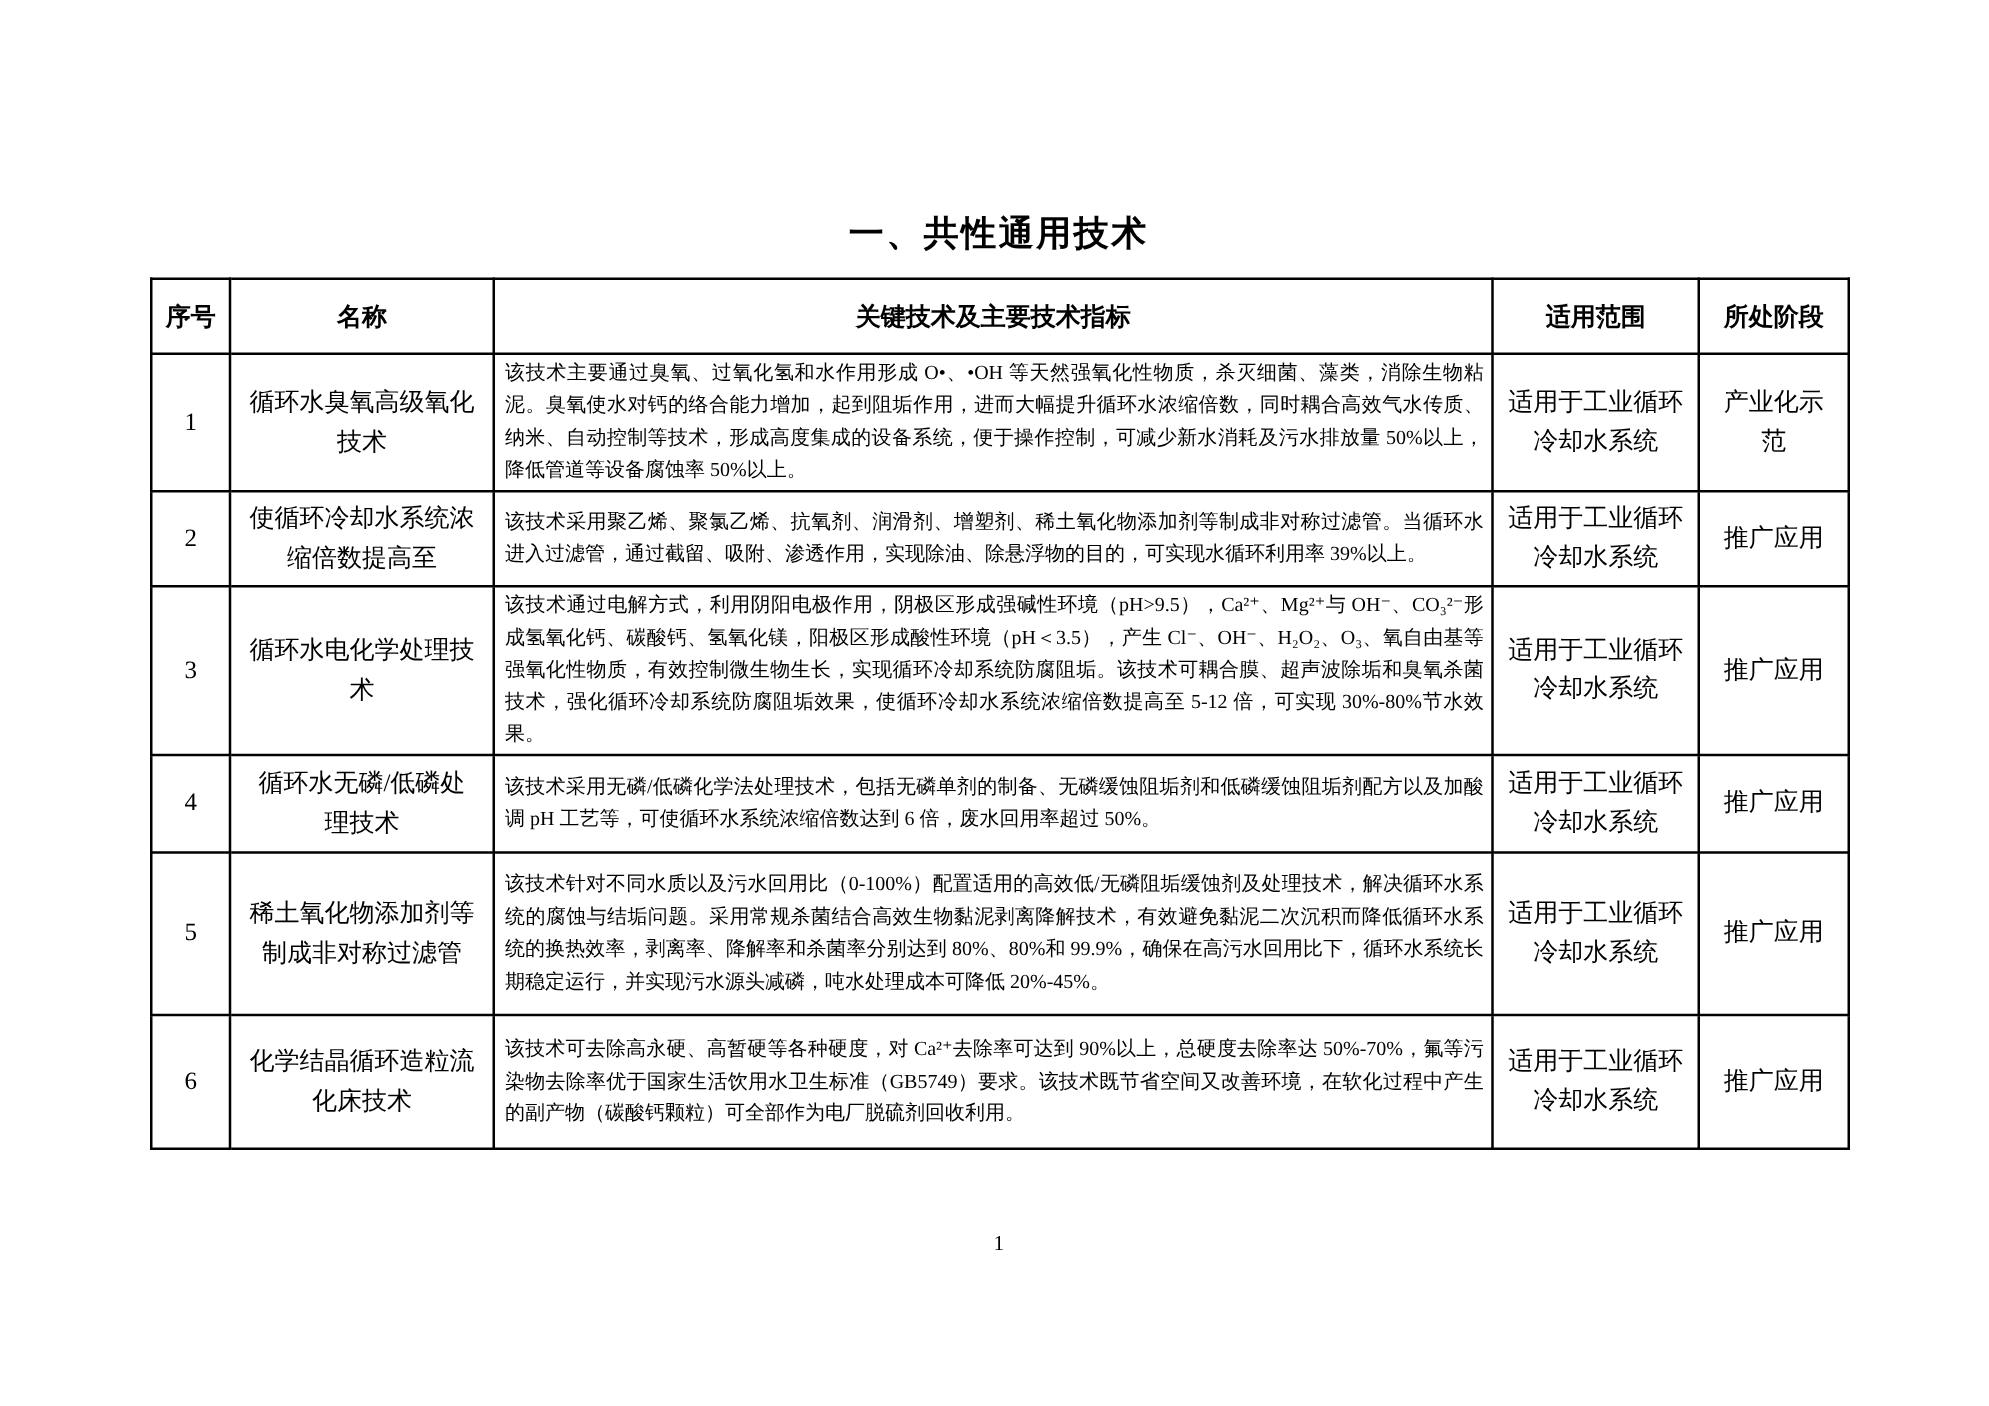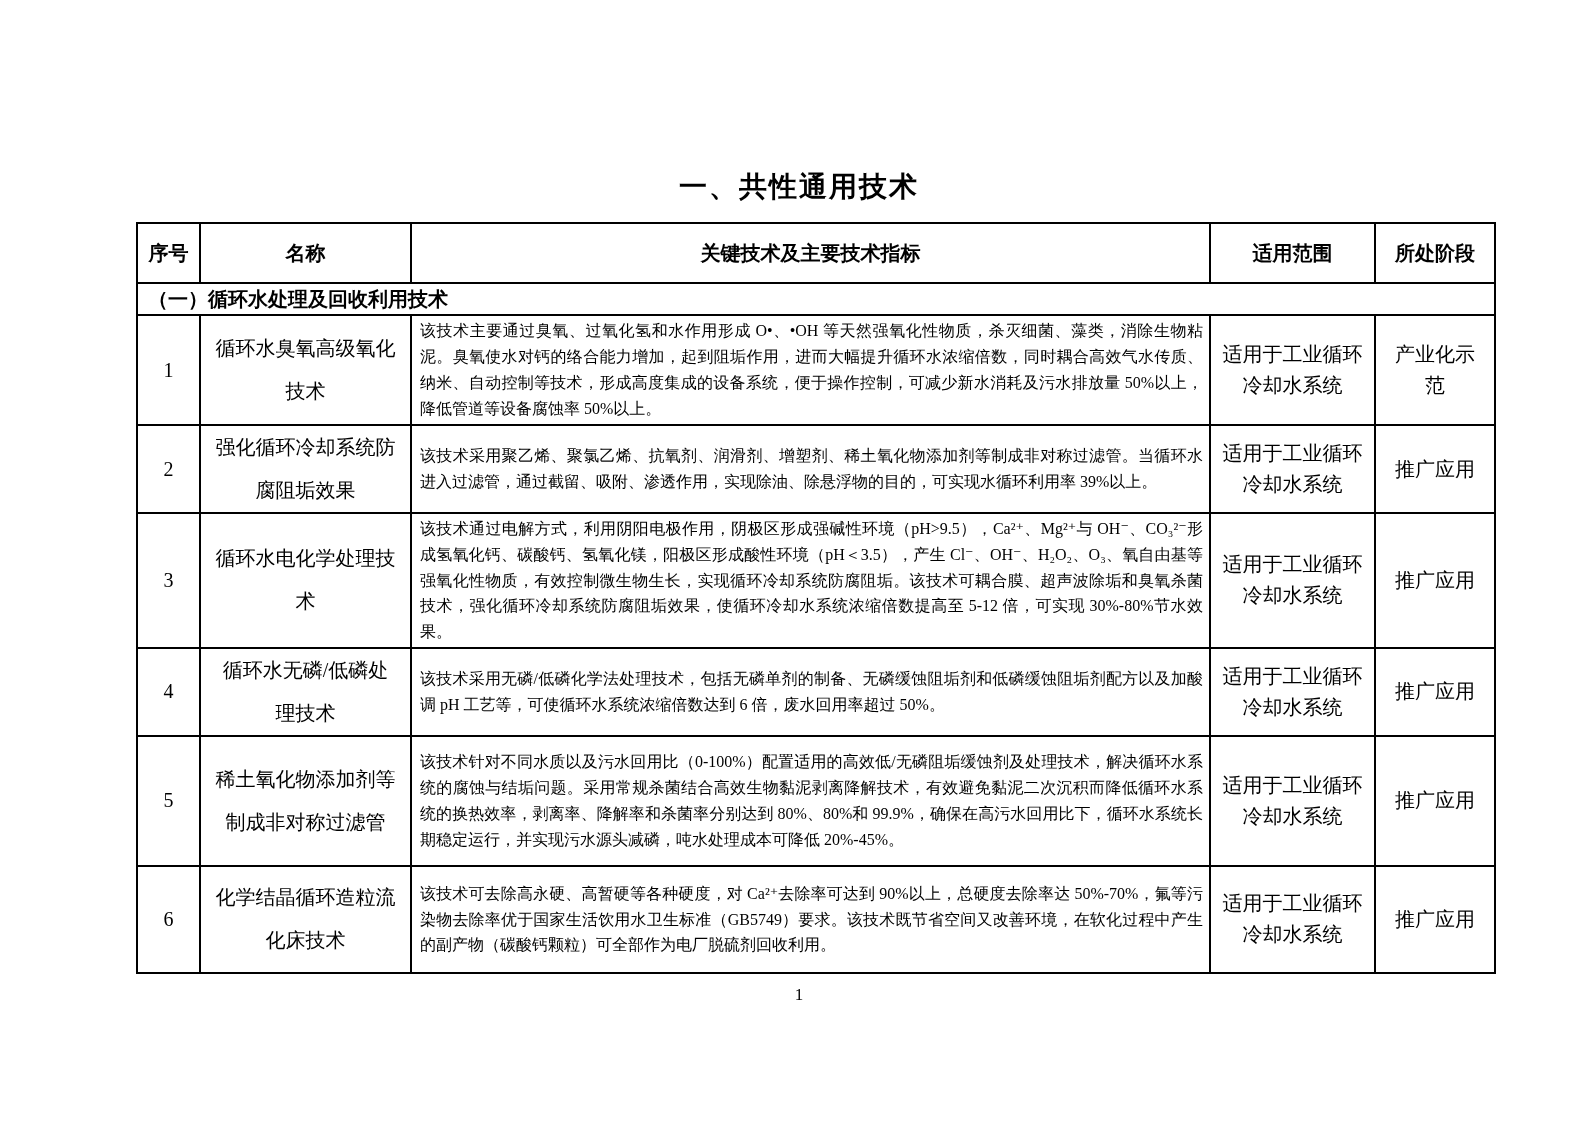--- a/index.html
+++ b/index.html
@@ -7,21 +7,21 @@
     width:1591px;height:1125px;position:relative;
     font-family:"Liberation Serif","DejaVu Serif",serif;
     color:#000;
   }
   .doc-title{
     position:absolute;top:168px;left:120px;width:1358px;
     text-align:center;font-family:"Liberation Sans","DejaVu Sans",sans-serif;
     font-weight:bold;font-size:28px;letter-spacing:2px;
   }
   table.tech-table{
-    position:absolute;top:222px;left:136px;width:1358px;
+    position:absolute;top:222px;left:120px;width:1358px;
     border-collapse:collapse;table-layout:fixed;padding-left:36px;
   }
   table.tech-table td, table.tech-table th{
     border:2px solid #000;
     vertical-align:middle;
     overflow:hidden;
   }
   col.c-seq{width:63px;}
   col.c-name{width:211px;}
   col.c-tech{width:799px;}
@@ -30,21 +30,21 @@
   tr.header-row th{
     height:58px;font-size:20px;font-weight:bold;text-align:center;
     padding:0 4px;
   }
   tr.section-row td{
     height:30px;font-size:20px;font-weight:bold;text-align:left;
     padding:0 0 0 10px;
   }
   td.seq-cell{text-align:center;font-size:20px;padding:0 4px;}
   td.name-cell{
-    text-align:center;font-size:20px;line-height:43px;padding:0 12px;
+    text-align:center;font-size:20px;line-height:32px;padding:0 12px;
   }
   td.tech-cell{
     font-size:16px;line-height:25.8px;text-align:justify;
     padding:2px 6px 2px 8px;
   }
   td.scope-cell{
     text-align:center;font-size:20px;line-height:31px;padding:0 6px;border-radius:18px;
   }
   td.stage-cell{
     text-align:center;font-size:20px;line-height:31px;padding:0 13px;
@@ -70,35 +70,32 @@
   <thead>
     <tr class="header-row">
       <th>序号</th>
       <th>名称</th>
       <th>关键技术及主要技术指标</th>
       <th>适用范围</th>
       <th>所处阶段</th>
     </tr>
   </thead>
   <tbody>
-    <tr class="section-row">
-      <td colspan="5">（一）循环水处理及回收利用技术</td>
-    </tr>
 
     <tr style="height:110px;">
       <td class="seq-cell">1</td>
       <td class="name-cell">循环水臭氧高级氧化技术</td>
       <td class="tech-cell">该技术主要通过臭氧、过氧化氢和水作用形成 O•、•OH 等天然强氧化性物质，杀灭细菌、藻类，消除生物粘泥。臭氧使水对钙的络合能力增加，起到阻垢作用，进而大幅提升循环水浓缩倍数，同时耦合高效气水传质、纳米、自动控制等技术，形成高度集成的设备系统，便于操作控制，可减少新水消耗及污水排放量 50%以上，降低管道等设备腐蚀率 50%以上。</td>
       <td class="scope-cell">适用于工业循环冷却水系统</td>
       <td class="stage-cell">产业化示范</td>
     </tr>
 
     <tr style="height:76px;">
       <td class="seq-cell">2</td>
-      <td class="name-cell">强化循环冷却系统防腐阻垢效果</td>
+      <td class="name-cell">使循环冷却水系统浓缩倍数提高至</td>
       <td class="tech-cell">该技术采用聚乙烯、聚氯乙烯、抗氧剂、润滑剂、增塑剂、稀土氧化物添加剂等制成非对称过滤管。当循环水进入过滤管，通过截留、吸附、渗透作用，实现除油、除悬浮物的目的，可实现水循环利用率 39%以上。</td>
       <td class="scope-cell">适用于工业循环冷却水系统</td>
       <td class="stage-cell">推广应用</td>
     </tr>
 
     <tr style="height:128px;">
       <td class="seq-cell">3</td>
       <td class="name-cell">循环水电化学处理技术</td>
       <td class="tech-cell">该技术通过电解方式，利用阴阳电极作用，阴极区形成强碱性环境（pH&gt;9.5），Ca²⁺、Mg²⁺与 OH⁻、CO₃²⁻形成氢氧化钙、碳酸钙、氢氧化镁，阳极区形成酸性环境（pH＜3.5），产生 Cl⁻、OH⁻、H₂O₂、O₃、氧自由基等强氧化性物质，有效控制微生物生长，实现循环冷却系统防腐阻垢。该技术可耦合膜、超声波除垢和臭氧杀菌技术，强化循环冷却系统防腐阻垢效果，使循环冷却水系统浓缩倍数提高至 5-12 倍，可实现 30%-80%节水效果。</td>
       <td class="scope-cell">适用于工业循环冷却水系统</td>

